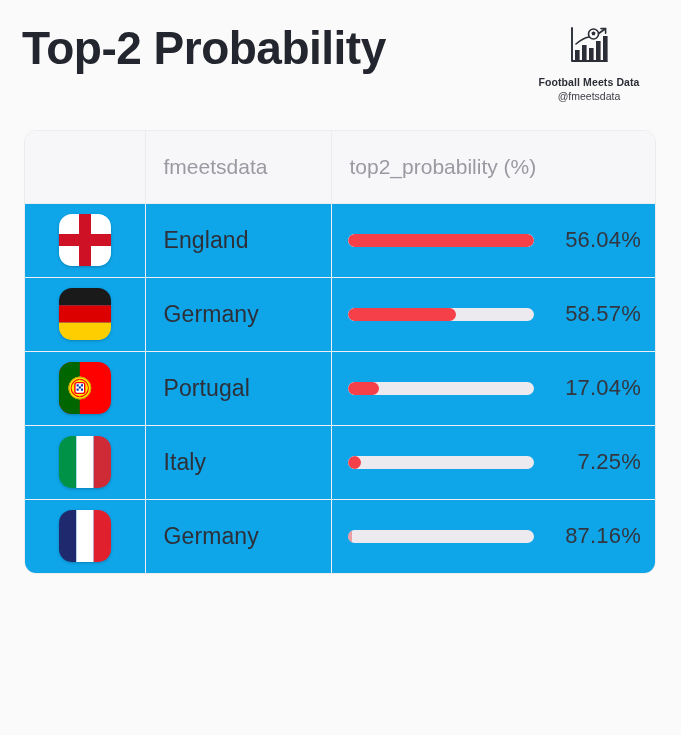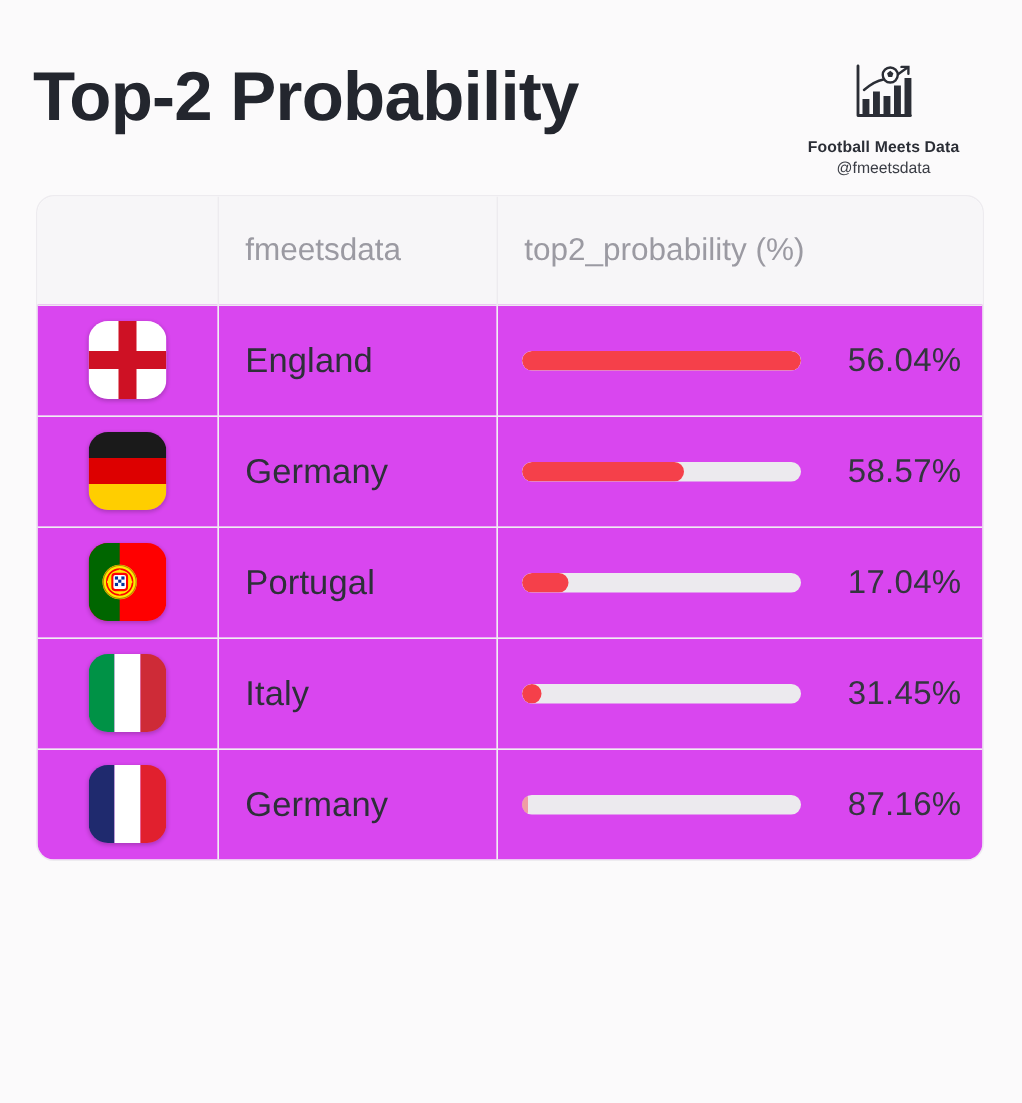--- a/index.html
+++ b/index.html
@@ -11,21 +11,21 @@
     height: 735px;
     background: #FBFAFB;
     font-family: "Liberation Sans", sans-serif;
     overflow: hidden;
     position: relative;
   }
 
   
   .header {
     position: absolute;
-    left: 0; top: 16px;
+    left: 0; top: 0;
     width: 681px; height: 120px;
   }
   .page-title {
     position: absolute;
     left: 22px;
     top: 22px;
     font-size: 46px;
     font-weight: 700;
     letter-spacing: -0.5px;
     color: #23262E;
@@ -97,21 +97,21 @@
   thead th.th-flag { border-right: 1px solid #EDEBEF; }
   thead th.th-prob { border-right: none; }
 
   tbody td {
     height: 73px;
     border-bottom: 1px solid #F0EEF2;
     border-right: 1px solid #F0EEF2;
     padding: 0;
     box-sizing: border-box;
     vertical-align: middle;
-    background: #d946ef;
+    background: #0ea5e9;
   }
   tbody tr:last-child td { border-bottom: none; }
   tbody td.td-prob { border-right: none; }
 
   .td-flag { text-align: center; }
   .td-assoc {
     padding-left: 18px !important;
     font-size: 23px;
     color: #2D3038;
     letter-spacing: 0.1px;
@@ -280,21 +280,21 @@
       <rect width="17.34" height="52" x="0" fill="#009246"></rect>
       <rect width="17.34" height="52" x="17.34" fill="#FFFFFF"></rect>
       <rect width="17.34" height="52" x="34.67" fill="#CE2B37"></rect>
     </svg></span></td>
           <td class="td-assoc">Italy</td>
           <td class="td-prob">
             <div class="prob-cell">
               <div class="bar-track">
                 <div class="bar-fill" style="width: 7.25%;"></div>
               </div>
-              <span class="prob-value">31.45%</span>
+              <span class="prob-value">7.25%</span>
             </div>
           </td>
         </tr>
         <tr>
           <td class="td-flag"><span class="flag"><svg viewBox="0 0 52 52" xmlns="http://www.w3.org/2000/svg">
       <rect width="17.34" height="52" x="0" fill="#1F2A6E"></rect>
       <rect width="17.34" height="52" x="17.34" fill="#FFFFFF"></rect>
       <rect width="17.34" height="52" x="34.67" fill="#E1202E"></rect>
     </svg></span></td>
           <td class="td-assoc">Germany</td>

